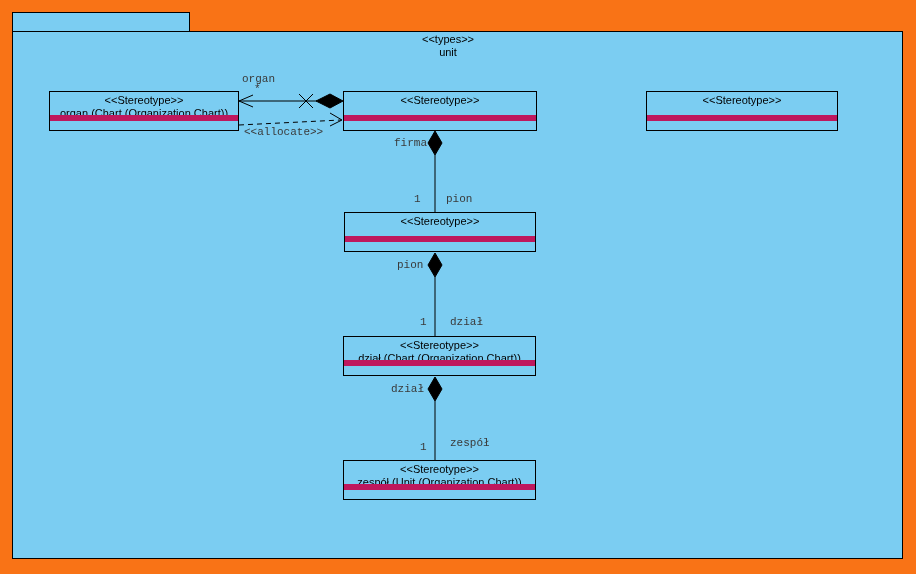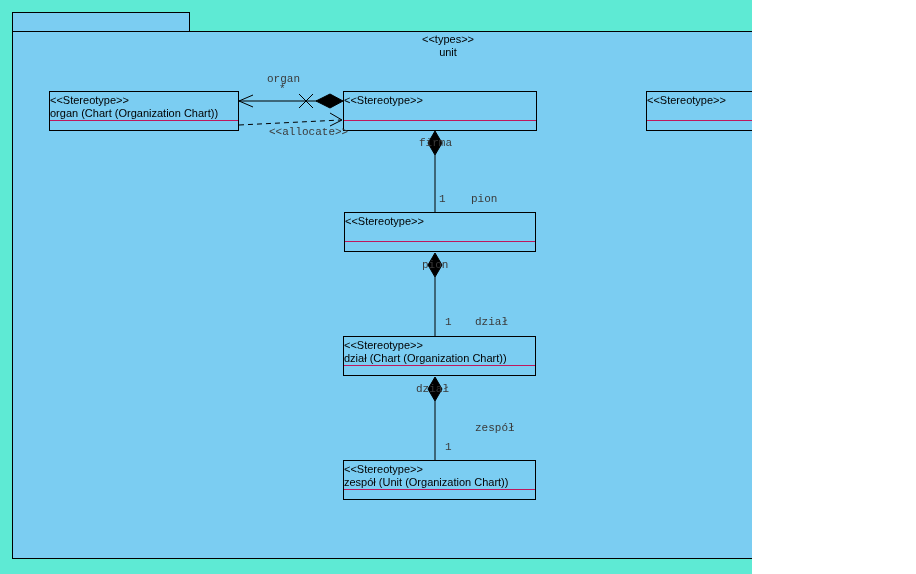--- a/index.html
+++ b/index.html
@@ -1,46 +1,46 @@
 <!DOCTYPE html>
 <html><head>
 <meta charset="utf-8">
 <style>
   html,body{margin:0;padding:0;background:#ffffff;}
   .canvas{
-    position:relative;width:752px;height:574px;background:#5eead4;
+    position:relative;width:916px;height:574px;background:#f97316;
     font-family:"Liberation Sans",sans-serif;overflow:hidden;
   }
   .pkg-tab{
     position:absolute;left:12px;top:12px;width:178px;height:20px;
     background:#7bcdf2;border:1px solid #000;box-sizing:border-box;
   }
   .pkg-body{
     position:absolute;left:12px;top:31px;width:891px;height:528px;
     background:#7bcdf2;border:1px solid #000;box-sizing:border-box;
   }
   .pkg-title{
     position:absolute;left:348px;top:33px;width:200px;text-align:center;
     font-size:11px;line-height:13px;color:#000;
   }
   .node{
     position:absolute;background:#7bcdf2;border:1px solid #000;
     box-sizing:border-box;height:40px;
   }
   .node .head{
-    height:29px;border-bottom:1px solid #be185d;
+    height:29px;border-bottom:6px solid #be185d;text-align:center;
     font-size:11px;line-height:13px;padding-top:2px;box-sizing:border-box;
     white-space:nowrap;overflow:hidden;color:#000;
   }
   .node .attrs{height:9px;}
   .edges-svg{position:absolute;left:0;top:0;width:916px;height:574px;pointer-events:none;}
   .edges-svg g{pointer-events:auto;}
   .elabel{
     position:absolute;font-family:"Liberation Mono","DejaVu Sans Mono",monospace;
-    font-size:11px;line-height:12px;color:#3a3a3a;white-space:pre;margin-left:25px;
+    font-size:11px;line-height:12px;color:#3a3a3a;white-space:pre;
   }
 </style>
 </head>
 <body>
 
 <div class="canvas">
 
   <div class="pkg-tab"></div>
   <div class="pkg-body"></div>
   <div class="pkg-title">
@@ -130,15 +130,15 @@
   <div class="elabel" style="left:394px;top:137px;">firma</div>
   <div class="elabel" style="left:414px;top:193px;">1</div>
   <div class="elabel" style="left:446px;top:193px;">pion</div>
 
   <div class="elabel" style="left:397px;top:259px;">pion</div>
   <div class="elabel" style="left:420px;top:316px;">1</div>
   <div class="elabel" style="left:450px;top:316px;">dział</div>
 
   <div class="elabel" style="left:391px;top:383px;">dział</div>
   <div class="elabel" style="left:420px;top:441px;">1</div>
-  <div class="elabel" style="left:450px;top:422px;">zespół</div>
+  <div class="elabel" style="left:450px;top:437px;">zespół</div>
 
 </div>
 
 </body></html>

